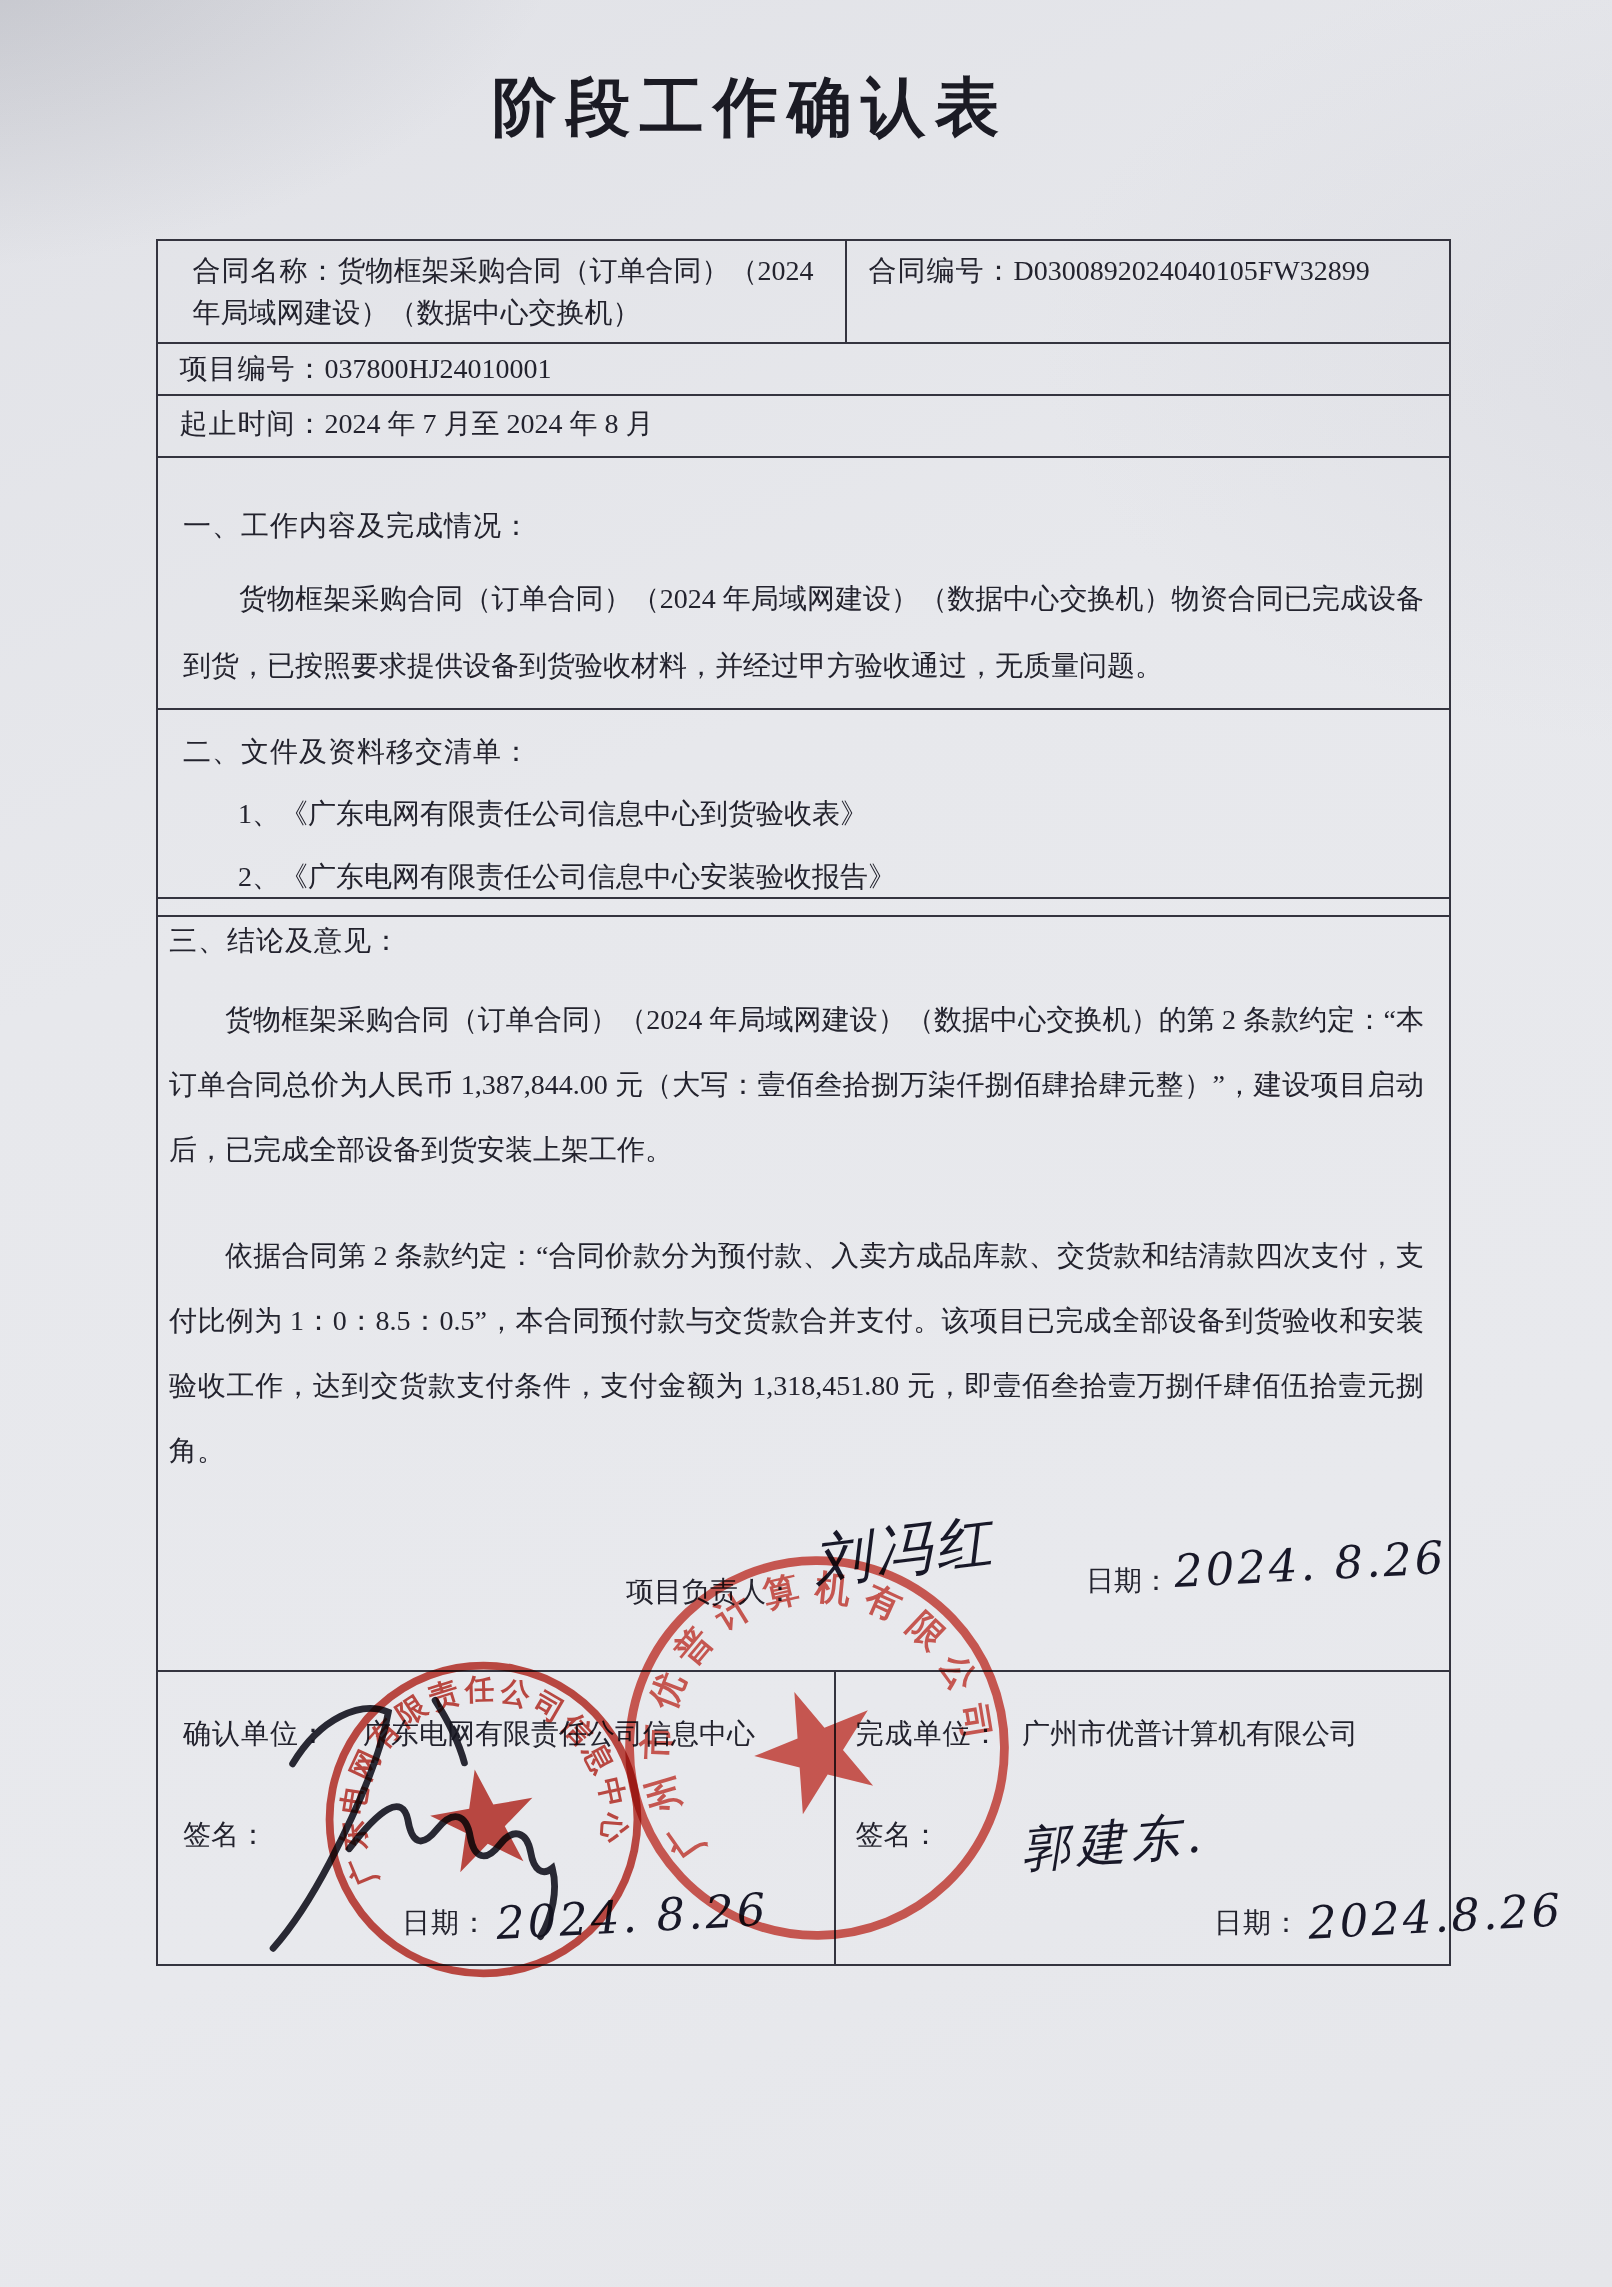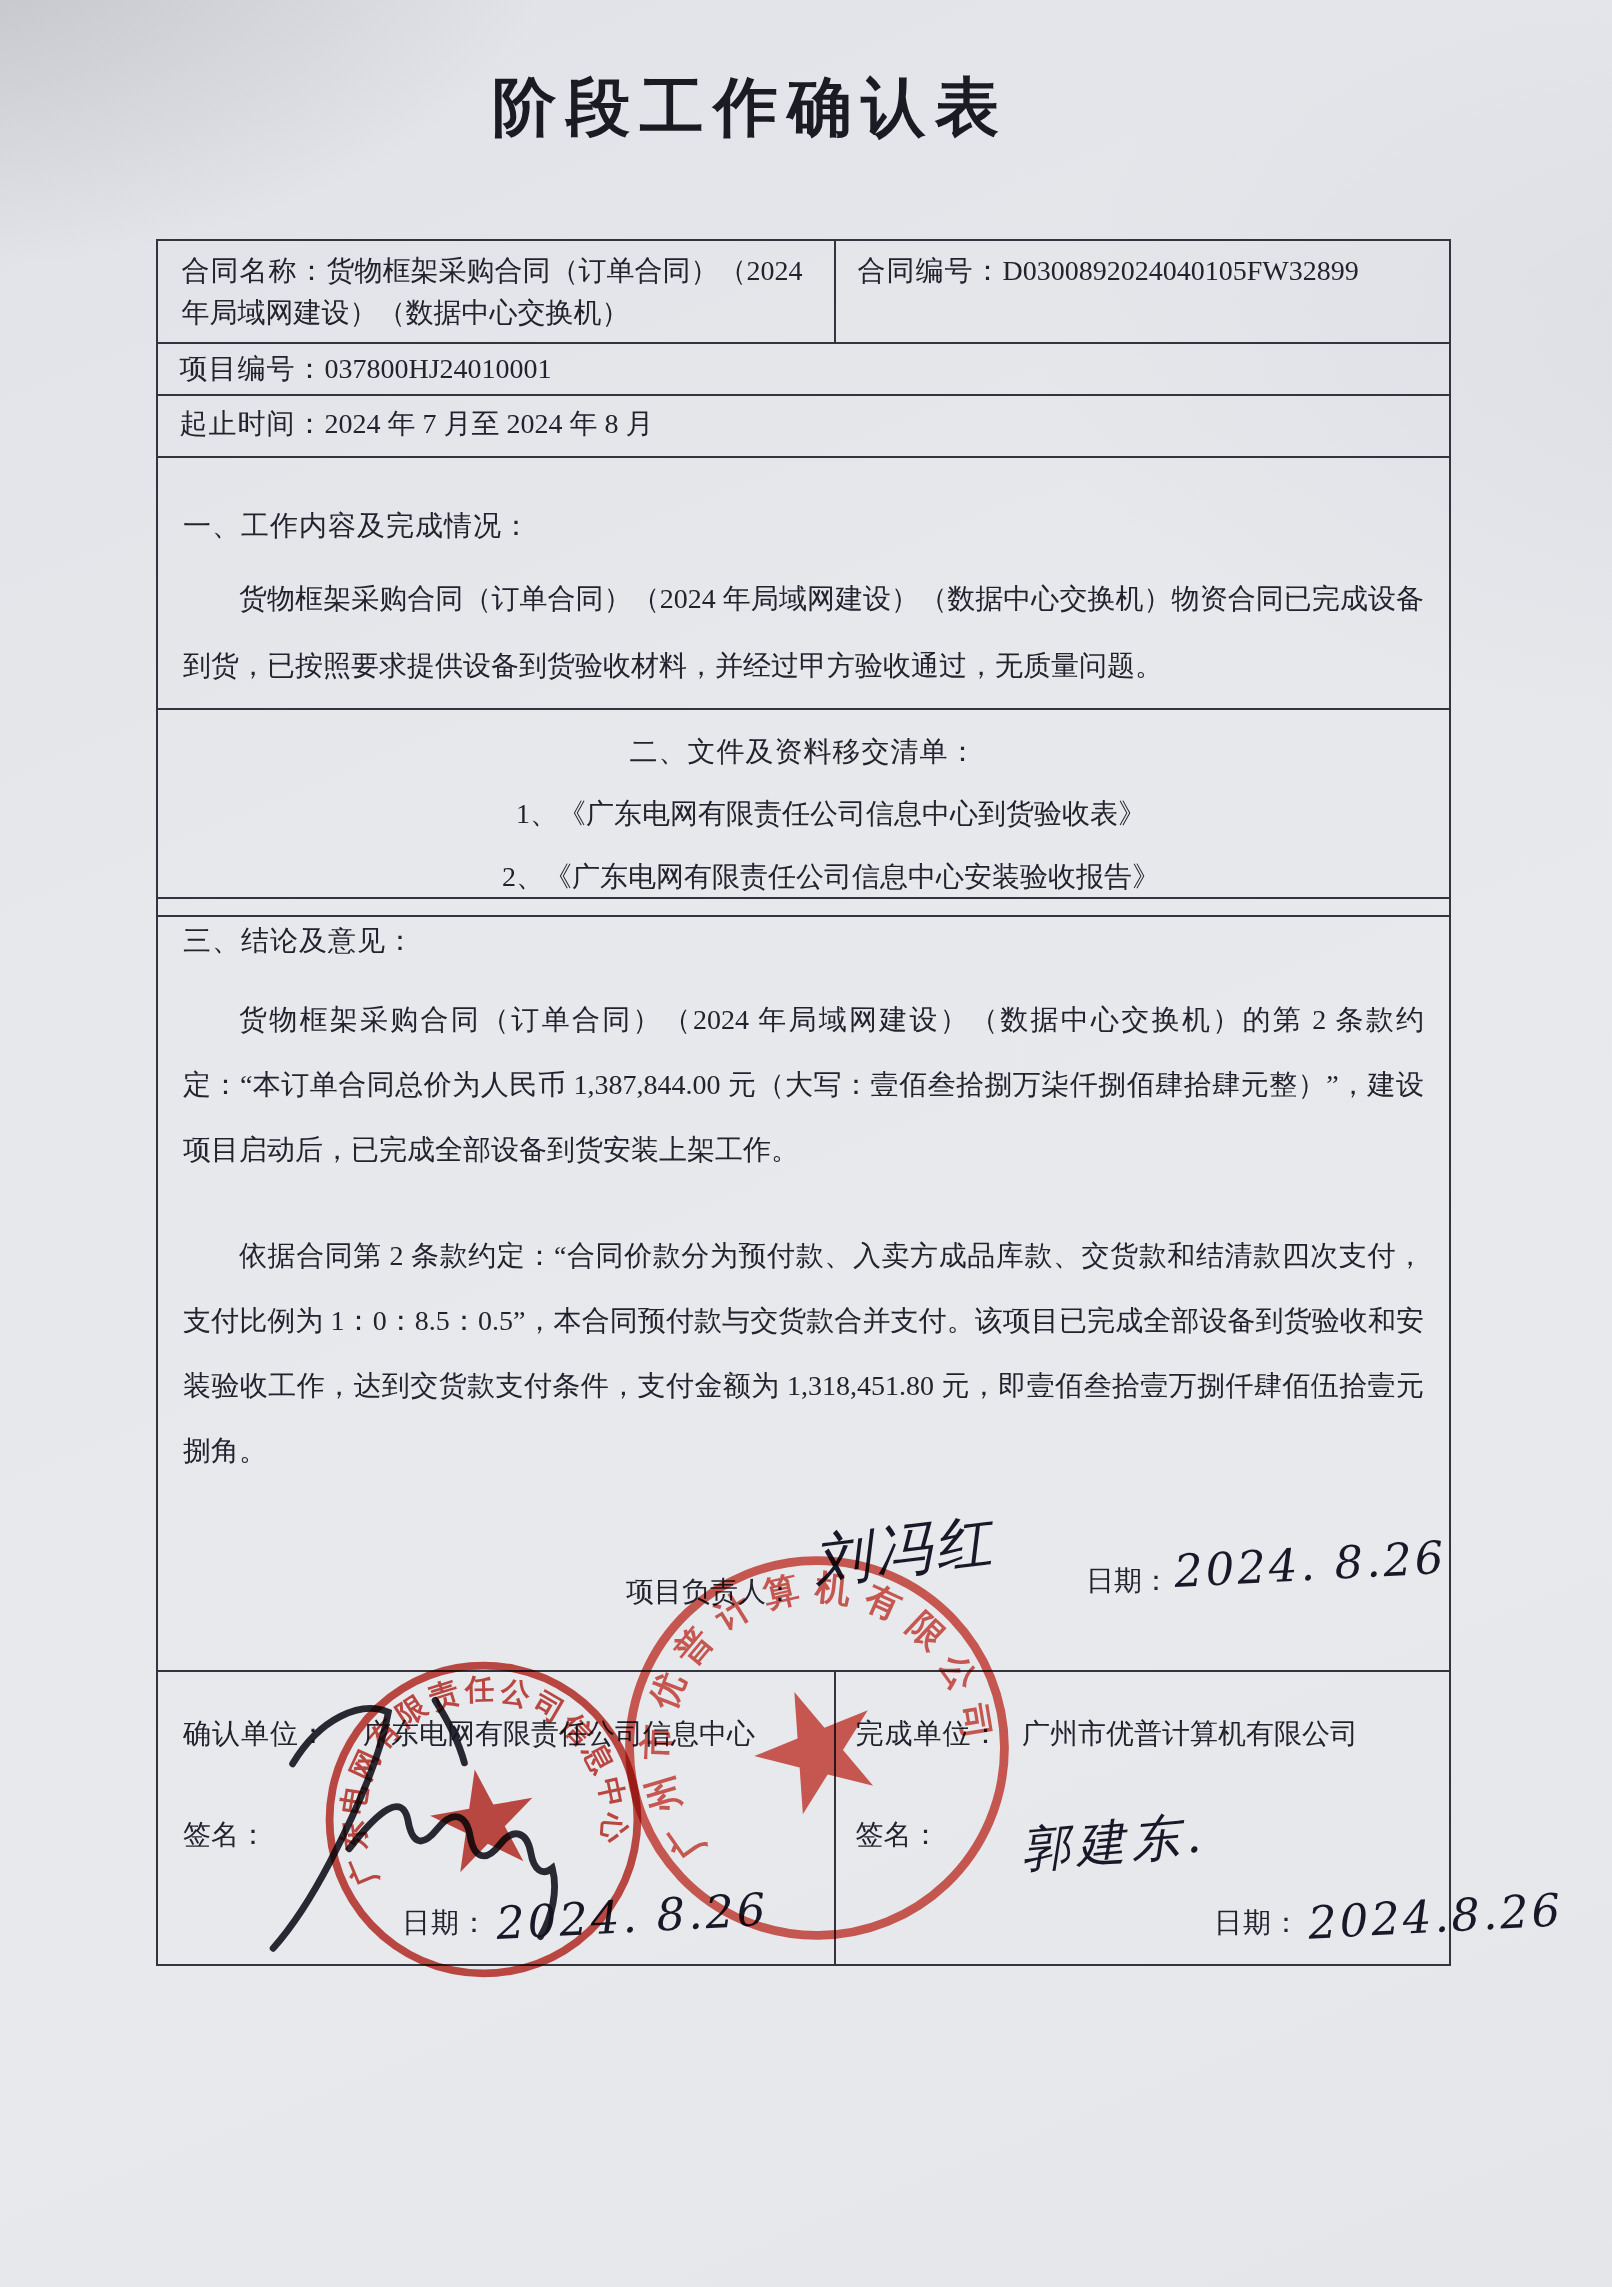--- a/index.html
+++ b/index.html
@@ -15,21 +15,21 @@
   .title{
     position:absolute;top:64px;left:0;width:1453px;text-align:center;
     font-family:"Liberation Sans","DejaVu Sans",sans-serif;
     font-weight:bold;font-size:64px;letter-spacing:9.8px;color:#1b1b24;margin-left:24px;
   }
   .tbl{position:absolute;left:156px;width:1295px;border:2px solid #34343f;box-sizing:border-box;
        font-size:28px;}
   .tbl-a{top:239px;}
   .tbl-b{top:897px;}
   .tr{display:flex;border-top:2px solid #34343f;box-sizing:border-box;}
-  .tr:first-child{border-top:none;}
+  .tr:first-child{border-top:none;padding-left:11px;}
   .td{box-sizing:border-box;padding:8.8px 17.6px 7.8px 23.4px;line-height:42px;}
   .td-l{width:678px;border-right:2px solid #34343f;}
   .td-r{flex:1;padding-left:21.5px;}
   .row1 .td{min-height:84px;}
   .row2 .td{min-height:50px;line-height:33px;}
   .row3 .td{min-height:60px;line-height:39px;}
   .lbl{letter-spacing:1px;}
   .opt{display:inline-block;margin-right:25px;white-space:nowrap;}
   .cb{display:inline-block;width:21.5px;height:21.5px;border:2px solid #3a3a45;
       vertical-align:-2px;margin-right:5.9px;box-sizing:border-box;background:transparent;}
@@ -91,21 +91,21 @@
     <div class="tr row3">
       <div class="td td-r"><span class="lbl">起止时间：</span><span>2024 年 7 月至 2024 年 8 月</span></div>
     </div>
     <div class="tr sec sec1">
       <div style="width:100%;margin-top:27px;">
         <div class="sec-h">一、工作内容及完成情况：</div>
         <p class="para">货物框架采购合同（订单合同）（2024 年局域网建设）（数据中心交换机）物资合同已完成设备到货，已按照要求提供设备到货验收材料，并经过甲方验收通过，无质量问题。</p>
       </div>
     </div>
     <div class="tr sec sec2">
-      <div style="width:100%;text-align:center;">
+      <div style="width:100%;">
         <div class="sec-h">二、文件及资料移交清单：</div>
         <div class="doc-item">1、《广东电网有限责任公司信息中心到货验收表》</div>
         <div class="doc-item">2、《广东电网有限责任公司信息中心安装验收报告》</div>
       </div>
     </div>
   </div>
 
   <div class="tbl tbl-b">
     <div class="tr sec sec3">
       <div style="width:100%;">

